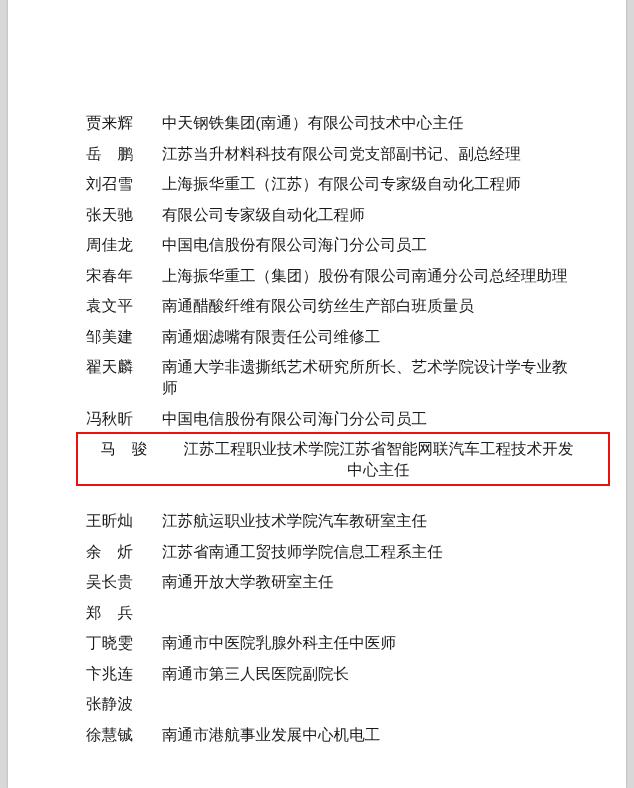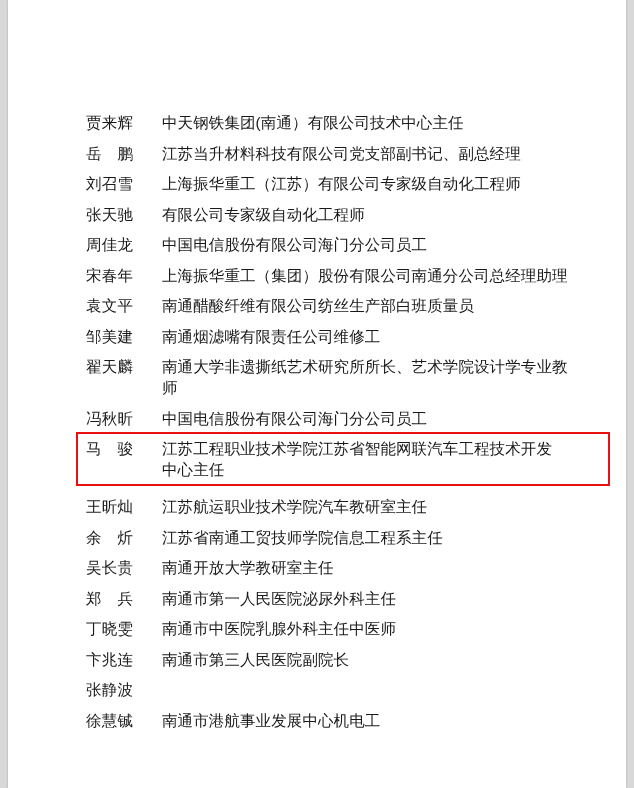--- a/index.html
+++ b/index.html
@@ -53,21 +53,22 @@
     line-height: 21px;
     padding-right: 31px;
     letter-spacing: 0.1px;
   }
   .desc .cont {
     display: block;
   }
   
   .row.highlight {
     margin-top: 3px;
-    margin-bottom: 16px;
+    margin-bottom: 30px;
+    text-align: center;
   }
   .row.highlight::before {
     content: "";
     position: absolute;
     left: 68px;
     right: 16px;
     top: -6px;
     bottom: -6px;
     border: 2px solid #e8110f;
     pointer-events: none;
@@ -159,23 +160,20 @@
         </div>
       </div>
       <div class="row">
         <div class="name">吴长贵</div>
         <div class="desc">
           <span class="cont">南通开放大学教研室主任</span>
         </div>
       </div>
       <div class="row">
         <div class="name">郑　兵</div>
-        <div class="desc">
-          <span class="cont">南通市第一人民医院泌尿外科主任</span>
-        </div>
       </div>
       <div class="row">
         <div class="name">丁晓雯</div>
         <div class="desc">
           <span class="cont">南通市中医院乳腺外科主任中医师</span>
         </div>
       </div>
       <div class="row">
         <div class="name">卞兆连</div>
         <div class="desc">

